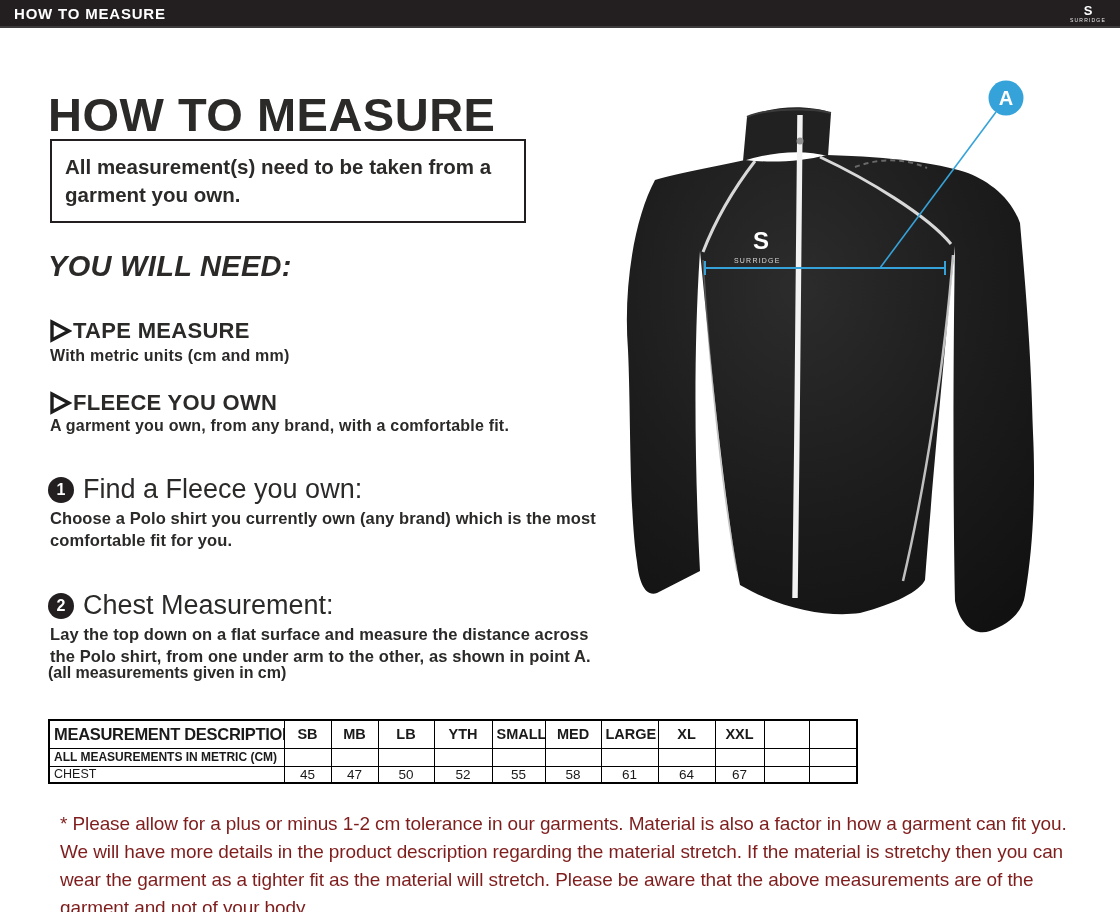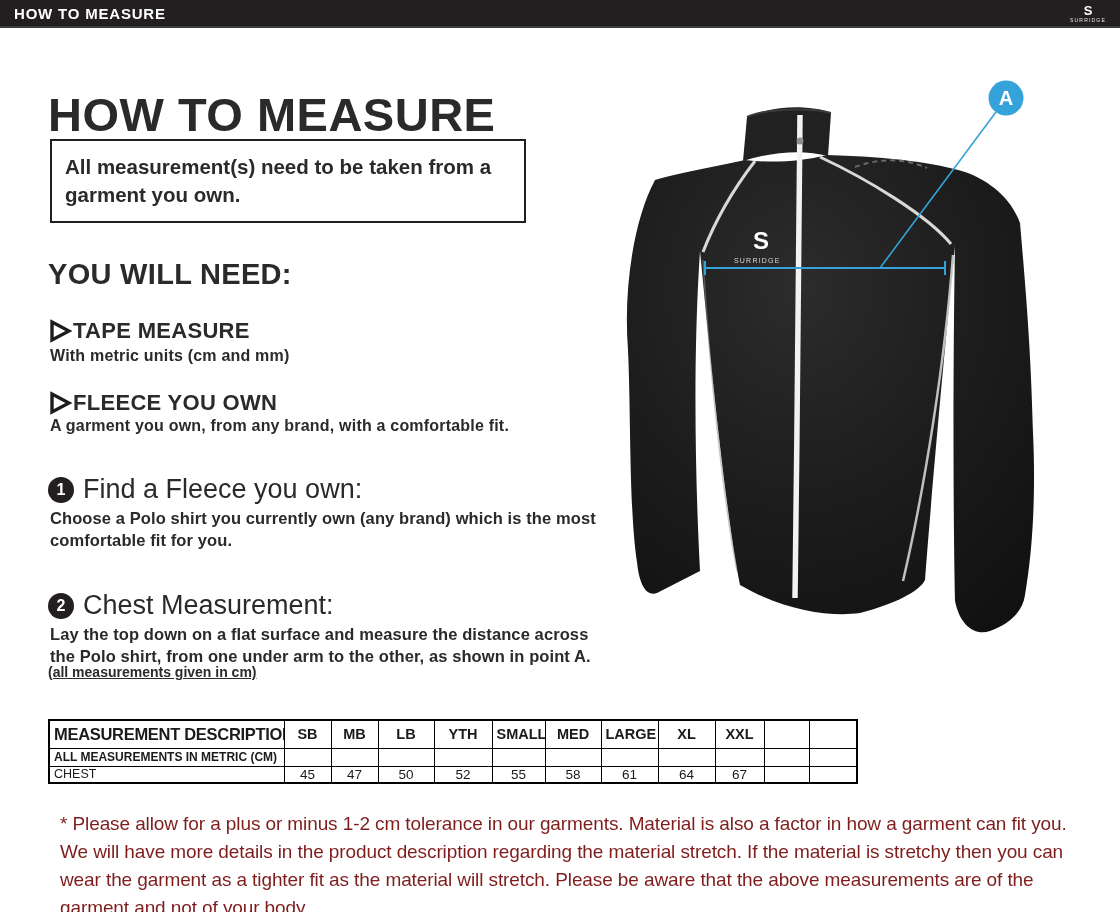--- a/index.html
+++ b/index.html
@@ -18,41 +18,41 @@
   .logo-mark{font-weight:bold;font-size:13px;letter-spacing:0;}
   .logo-text{font-size:5px;letter-spacing:1.2px;margin-top:1px;color:#e8e8e8;}
 
   
   .page-title{position:absolute;left:48px;top:60px;font-size:47px;font-weight:bold;letter-spacing:.5px;line-height:1;}
   .notice-box{
     position:absolute;left:50px;top:139px;width:446px;border:2.5px solid #231f20;
     padding:12px 13px;font-size:20.5px;font-weight:bold;line-height:1.36;
   }
   .section-heading{position:absolute;left:48px;font-size:29px;font-weight:bold;letter-spacing:.3px;}
-  .h-need{top:258px;}
+  .h-need{top:250px;font-style:italic;}
   .need-item{position:absolute;left:48px;display:flex;align-items:center;gap:1px;}
   .need-item .tri{flex:0 0 auto;display:block;}
   .need-title{font-size:22px;font-weight:bold;letter-spacing:.3px;}
   .need-desc{position:absolute;left:50px;font-size:16px;font-weight:bold;letter-spacing:.2px;}
   .item1{top:318px;} .desc1{top:347px;}
   .item2{top:390px;} .desc2{top:417px;}
 
   .step-head{position:absolute;left:48px;display:flex;align-items:center;gap:9px;}
   .step-badge{
     flex:0 0 auto;width:26px;height:26px;border-radius:50%;background:#231f20;color:#fff;
     display:flex;align-items:center;justify-content:center;font-size:16px;font-weight:bold;
   }
   .step-title{font-size:27px;font-weight:normal;}
   .step-desc{position:absolute;left:50px;width:548px;font-size:16.5px;font-weight:bold;line-height:1.36;letter-spacing:.1px;}
   .step1{top:474px;} .sdesc1{top:507px;}
   .step2{top:590px;} .sdesc2{top:623px;}
 
   .sizechart-head{position:absolute;left:48px;top:664px;display:flex;align-items:baseline;gap:9px;}
   .sizechart-title{font-size:30px;font-weight:bold;letter-spacing:.3px;}
-  .sizechart-sub{font-size:14px;font-weight:bold;text-decoration:underline;}
+  .sizechart-sub{font-size:16px;font-weight:bold;}
 
   
   table.size-table{
     position:absolute;left:48px;top:719px;width:808px;border-collapse:collapse;
     border:2.5px solid #000;table-layout:fixed;color:#1a1a1a;
   }
   .size-table th,.size-table td{border:1.5px solid #000;padding:0 4px;box-sizing:border-box;overflow:hidden;white-space:nowrap;}
   .size-table .r-head th{height:28px;font-size:14.5px;font-weight:bold;text-align:center;}
   .size-table .r-head th.cL{font-size:16.5px;text-align:left;letter-spacing:-.3px;}
   .size-table .r-metric td{height:18px;font-size:12px;font-weight:bold;text-align:left;}

